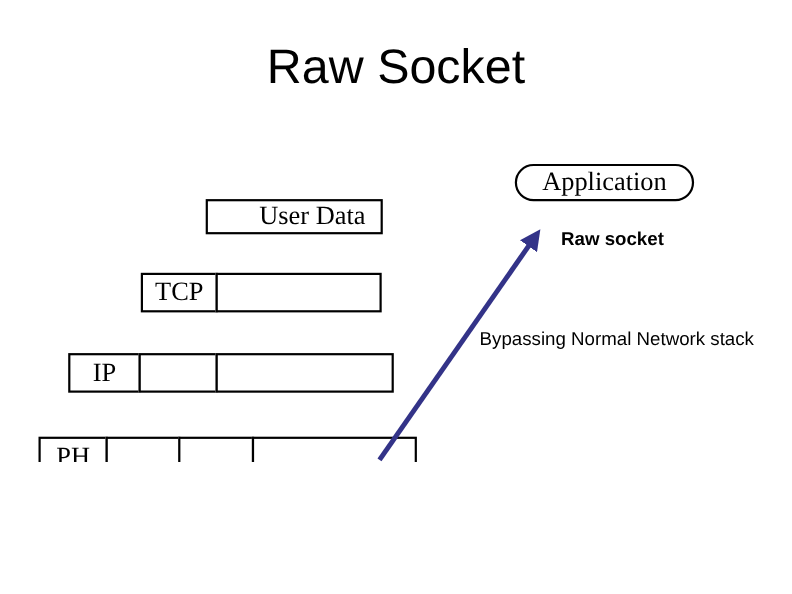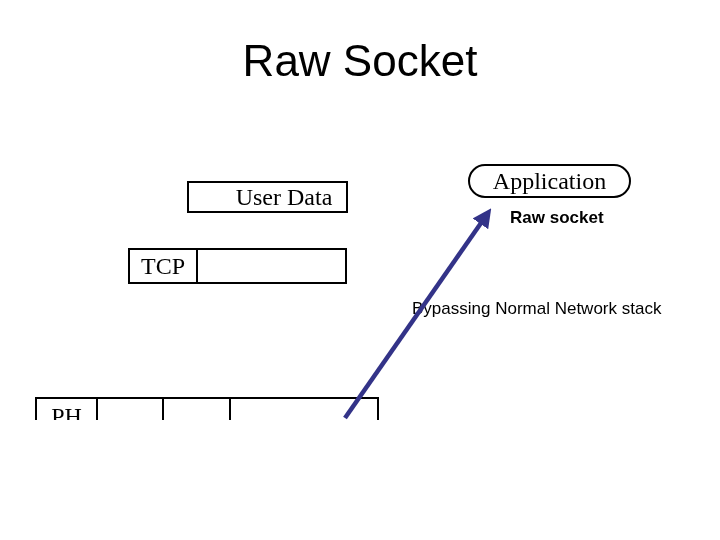--- a/index.html
+++ b/index.html
@@ -37,21 +37,21 @@
     border: 2px solid var(--border-color);
     background: var(--bg-color);
     display: flex;
     align-items: center;
     justify-content: center;
     font-family: "Liberation Serif", serif;
     font-size: 24px;
     color: var(--text-color);
   }
   .user-data-box  { left: 187px; top: 181px; width: 161px; height: 32px; padding-left: 33px; }
-  .application-box{ left: 468px; top: 164px; width: 163px; height: 34px; border-radius: 17px; }
+  .application-box{ left: 468px; top: 149px; width: 163px; height: 34px; border-radius: 17px; }
   .row {
     position: absolute;
     display: flex;
     justify-content: space-between;
   }
   .cell {
     border: 2px solid var(--border-color);
     background: var(--bg-color);
     height: 100%;
   }
@@ -80,21 +80,21 @@
     color: var(--text-color);
     font-family: "Liberation Sans", sans-serif;
     white-space: nowrap;
   }
   .raw-socket-label {
     left: 510px; top: 208px;
     font-size: 17px;
     font-weight: bold;
   }
   .bypassing-label {
-    left: 412px; top: 299px;
+    left: 436px; top: 299px;
     font-size: 17px;
     font-weight: 400;
   }
   .arrow-svg {
     position: absolute;
     left: 330px; top: 196px;
     width: 180px; height: 235px;
     overflow: visible;
     pointer-events: none;
   }
@@ -127,20 +127,27 @@
 
   <div class="row tcp-row">
     <div class="cell label-cell">
       <span>TCP</span>
     </div>
     <div class="cell"></div>
   </div>
 
   <div class="annotation bypassing-label">Bypassing Normal Network stack</div>
 
+  <div class="row ip-row">
+    <div class="cell label-cell">
+      <span>IP</span>
+    </div>
+    <div class="cell"></div>
+    <div class="cell"></div>
+  </div>
 
   <div class="row ph-row">
     <div class="cell label-cell">
       <span>PH</span>
     </div>
     <div class="cell"></div>
     <div class="cell"></div>
     <div class="cell"></div>
   </div>
 

